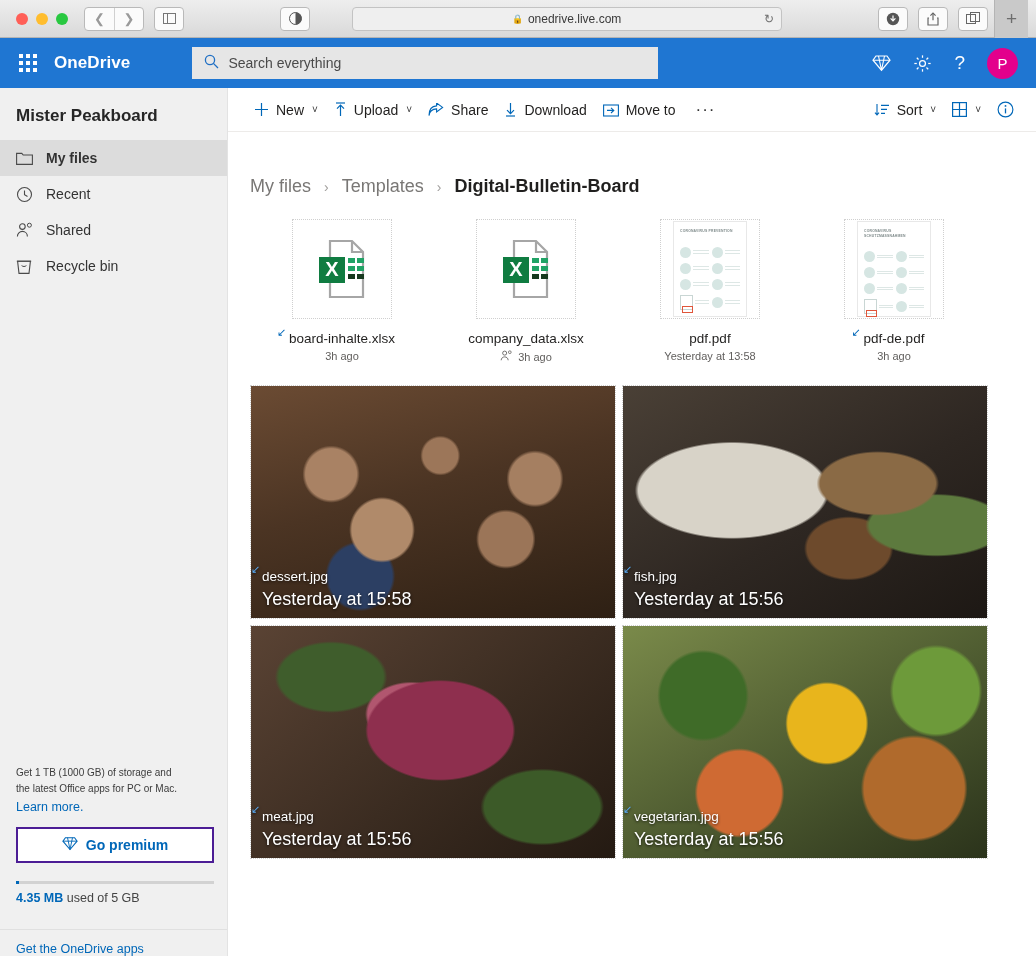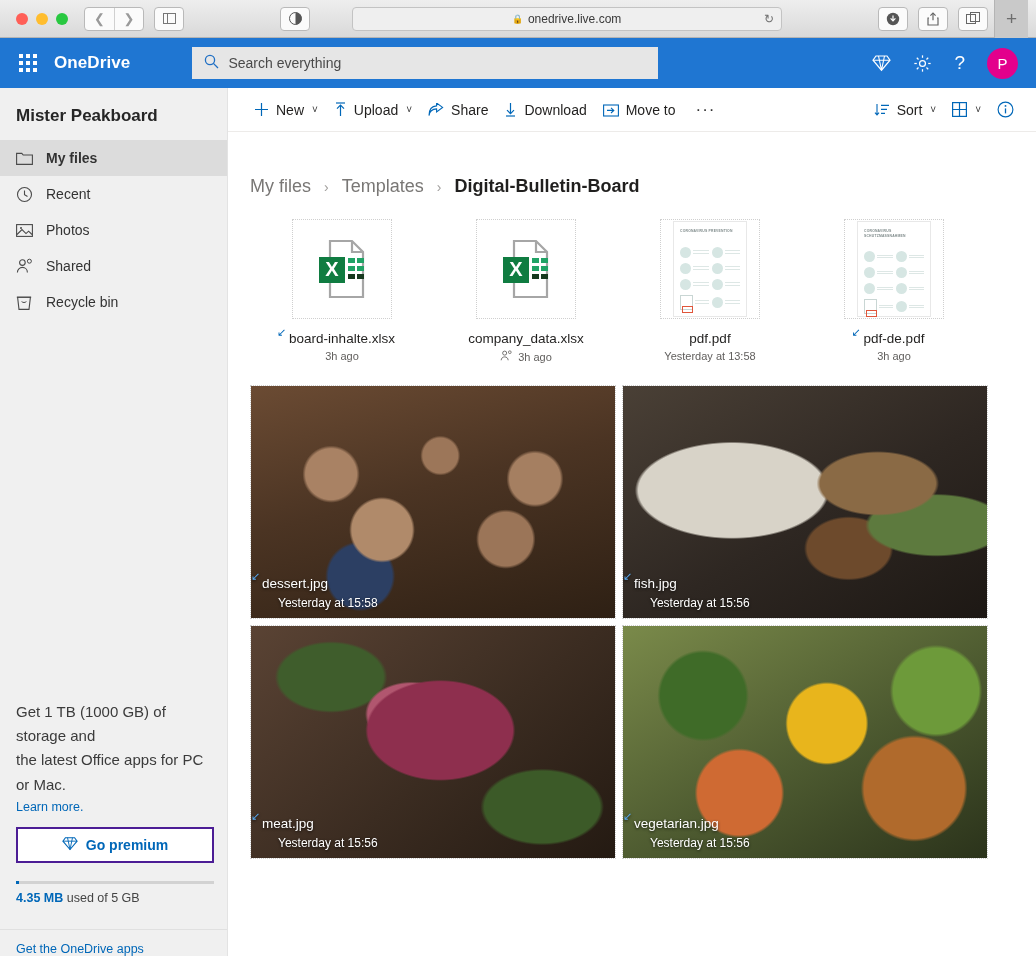--- a/index.html
+++ b/index.html
@@ -87,21 +87,21 @@
   .acct-name { font-size: 17px; font-weight: bold; color: #262626; padding: 18px 0 14px 16px; }
   .nav-item {
     height: 36px; display: flex; align-items: center; padding-left: 16px;
     font-size: 14px; color: #333;
   }
   .nav-item.active { background: #dcdcdc; font-weight: bold; }
   .nav-item .ic { width: 26px; display: flex; align-items: center; color: #4a4a4a; }
   .nav-item .lbl { margin-left: 4px; }
 
   .promo { margin-top: auto; padding: 0 16px 10px 16px; }
-  .promo p { font-size: 15px; color: #3b3b3b; line-height: 1.62; }
+  .promo p { font-size: 10px; color: #3b3b3b; line-height: 1.62; }
   .promo a.learn { font-size: 12.5px; color: #0067b8; text-decoration: none; }
   .go-premium {
     margin-top: 12px; width: 198px; height: 36px; border: 2px solid #4c1d95;
     background: #fff; color: #0067b8; font-size: 14px; font-weight: bold;
     display: flex; align-items: center; justify-content: center; gap: 8px;
   }
   .storage { margin-top: 18px; }
   .bar { width: 198px; height: 3px; background: #d2d2d2; position: relative; }
   .bar i { position: absolute; left: 0; top: 0; height: 3px; width: 3px; background: #0067b8; }
   .storage .txt { font-size: 12.5px; color: #444; margin-top: 7px; }
@@ -161,21 +161,21 @@
     border: 1.3px solid #e0553a;
   }
 
   .imggrid { display: grid; grid-template-columns: 366px 366px; gap: 6px; padding: 22px 0 0 22px; }
   .itile {
     height: 234px; position: relative; border: 1px dotted #cfcfcf; overflow: hidden;
   }
   .itile .photo { position: absolute; inset: 0; }
   .itile .cap { position: absolute; left: 11px; bottom: 8px; color: #fff; }
   .itile .cap .n { font-size: 13.5px; text-shadow: 0 1px 3px rgba(0,0,0,.75); position: relative; }
-  .itile .cap .t { font-size: 12px; margin-top: 5px; text-shadow: 0 1px 3px rgba(0,0,0,.75); margin-left: 16px; }
+  .itile .cap .t { font-size: 18px; margin-top: 5px; text-shadow: 0 1px 3px rgba(0,0,0,.75); }
   .itile .cap .n .badge-arrow { color: #5aaaf2; left: -11px; top: -6px; }
 
   
   .ph-dessert {
     background:
       radial-gradient(circle at 22% 38%, #a98264 0 8%, transparent 9%),
       radial-gradient(circle at 52% 30%, #9c7659 0 7%, transparent 8%),
       radial-gradient(circle at 78% 40%, #a57f61 0 8%, transparent 9%),
       radial-gradient(circle at 36% 62%, #b08a6a 0 11%, transparent 12%),
       radial-gradient(circle at 70% 66%, #9b7558 0 9%, transparent 10%),
@@ -330,30 +330,20 @@
     <div class="nav-item">
       <span class="ic">
         <svg width="17" height="17" viewBox="0 0 17 17">
             <circle cx="8.5" cy="8.5" r="7" fill="none" stroke="#4a4a4a" stroke-width="1.1"></circle>
             <path d="M8.5 4.4v4.3l3 1.8" fill="none" stroke="#4a4a4a" stroke-width="1.1"></path>
           </svg>
       </span>
       <span class="lbl">Recent</span>
     </div>
 
-    <div class="nav-item">
-      <span class="ic">
-        <svg width="17" height="15" viewBox="0 0 17 15">
-            <rect x="0.6" y="1.6" width="15.8" height="11.8" fill="none" stroke="#4a4a4a" stroke-width="1.1"></rect>
-            <path d="M1 11.5 6 6.6l4 4 2.6-2.4 3.4 3.3" fill="none" stroke="#4a4a4a" stroke-width="1.1"></path>
-            <circle cx="5" cy="5" r="1" fill="#4a4a4a"></circle>
-          </svg>
-      </span>
-      <span class="lbl">Photos</span>
-    </div>
 
     <div class="nav-item">
       <span class="ic">
         <svg width="18" height="16" viewBox="0 0 18 16">
             <circle cx="6.4" cy="4.6" r="2.8" fill="none" stroke="#4a4a4a" stroke-width="1.1"></circle>
             <path d="M1.4 14.4c0-3 2.3-5 5-5s5 2 5 5" fill="none" stroke="#4a4a4a" stroke-width="1.1"></path>
             <circle cx="13.4" cy="3.2" r="2" fill="none" stroke="#4a4a4a" stroke-width="1"></circle>
           </svg>
       </span>
       <span class="lbl">Shared</span>

